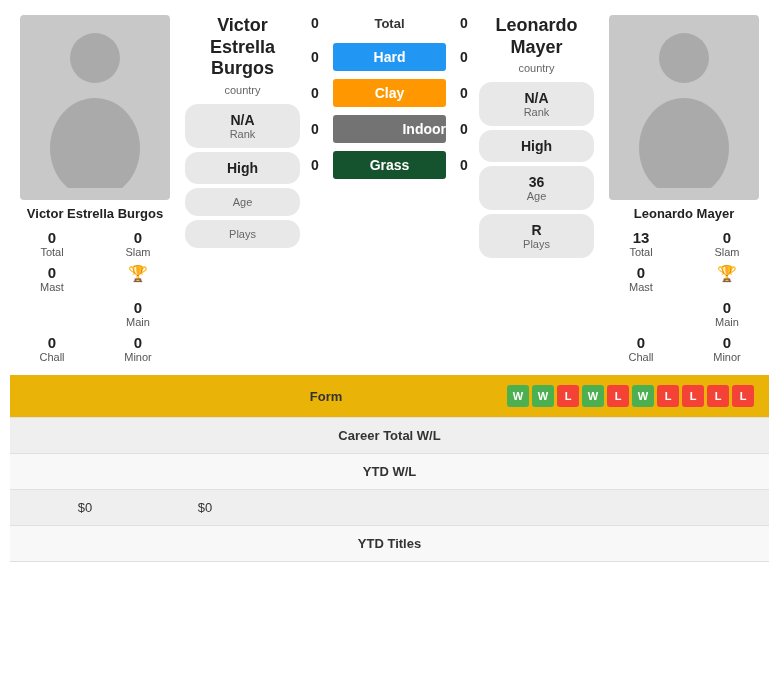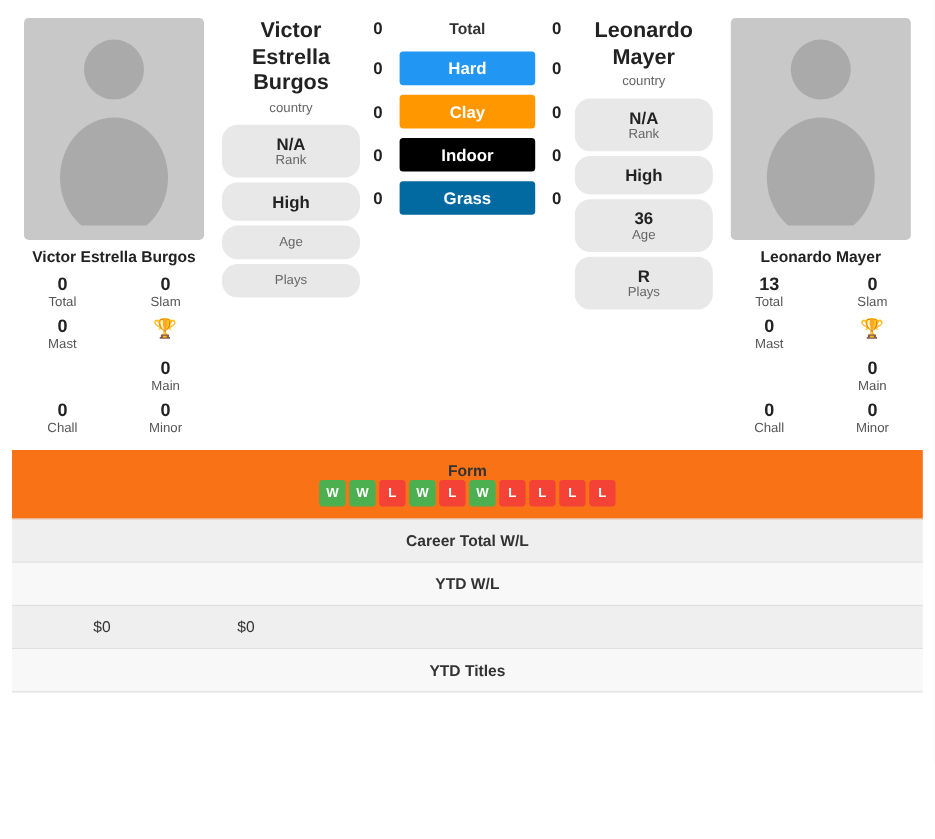--- a/index.html
+++ b/index.html
@@ -140,22 +140,22 @@
       border-radius: 3px;
       padding: 6px 0;
       text-align: center;
       font-size: 14px;
       font-weight: bold;
       color: #fff;
     }
 
     .court-hard { background: #2196F3; }
     .court-clay { background: #FF9800; }
-    .court-indoor { background: #000000; }
-    .court-grass { background: #0369a1; }
+    .court-indoor { background: #737373; text-align: right; }
+    .court-grass { background: #14532d; }
 
     .total-row {
       display: flex;
       align-items: center;
       width: 100%;
       justify-content: space-between;
       margin-bottom: 12px;
     }
 
     .total-label {
@@ -429,21 +429,21 @@
         <div class="stat-item">
           <span class="stat-value">0</span>
           <span class="stat-label">Minor</span>
         </div>
       </div>
     </div>
   </div>
 
   <div class="bottom-section">
 
-    <div class="bottom-row" style="background:#f97316;flex-direction:column;">
+    <div class="bottom-row" style="background:#eab308;">
       <div class="bottom-value-left"></div>
       <div class="bottom-label">Form</div>
       <div class="form-badges" id="form-badges-container">
           <span class="form-badge badge-w">W</span>
           <span class="form-badge badge-w">W</span>
           <span class="form-badge badge-l">L</span>
           <span class="form-badge badge-w">W</span>
           <span class="form-badge badge-l">L</span>
           <span class="form-badge badge-w">W</span>
           <span class="form-badge badge-l">L</span>

